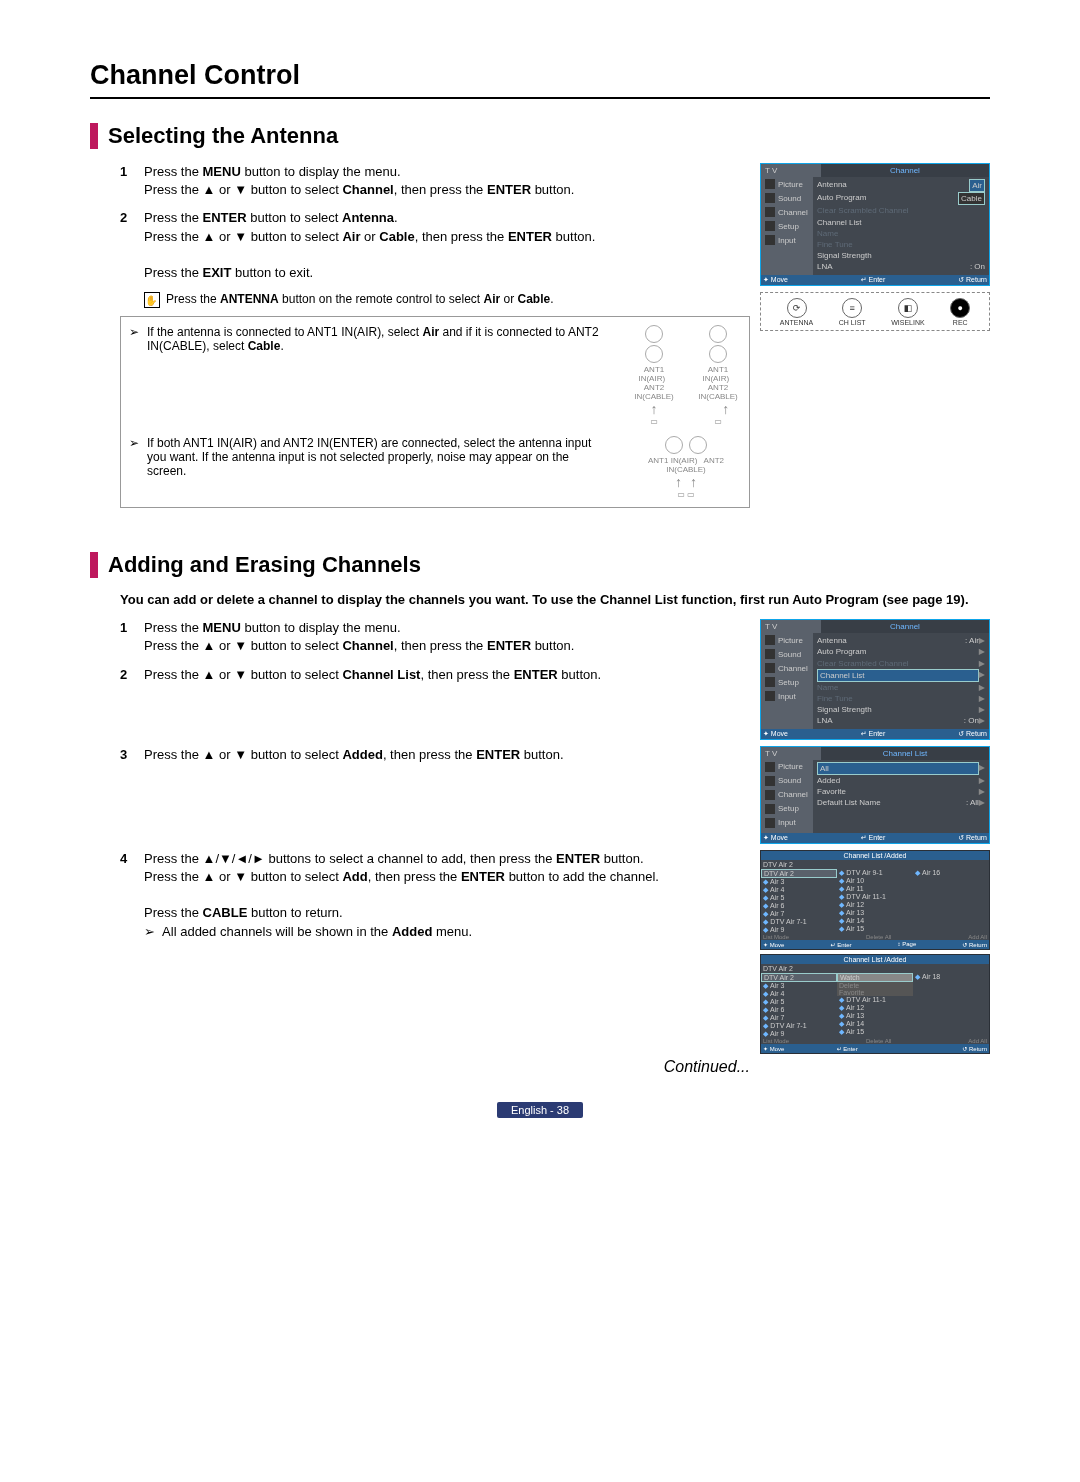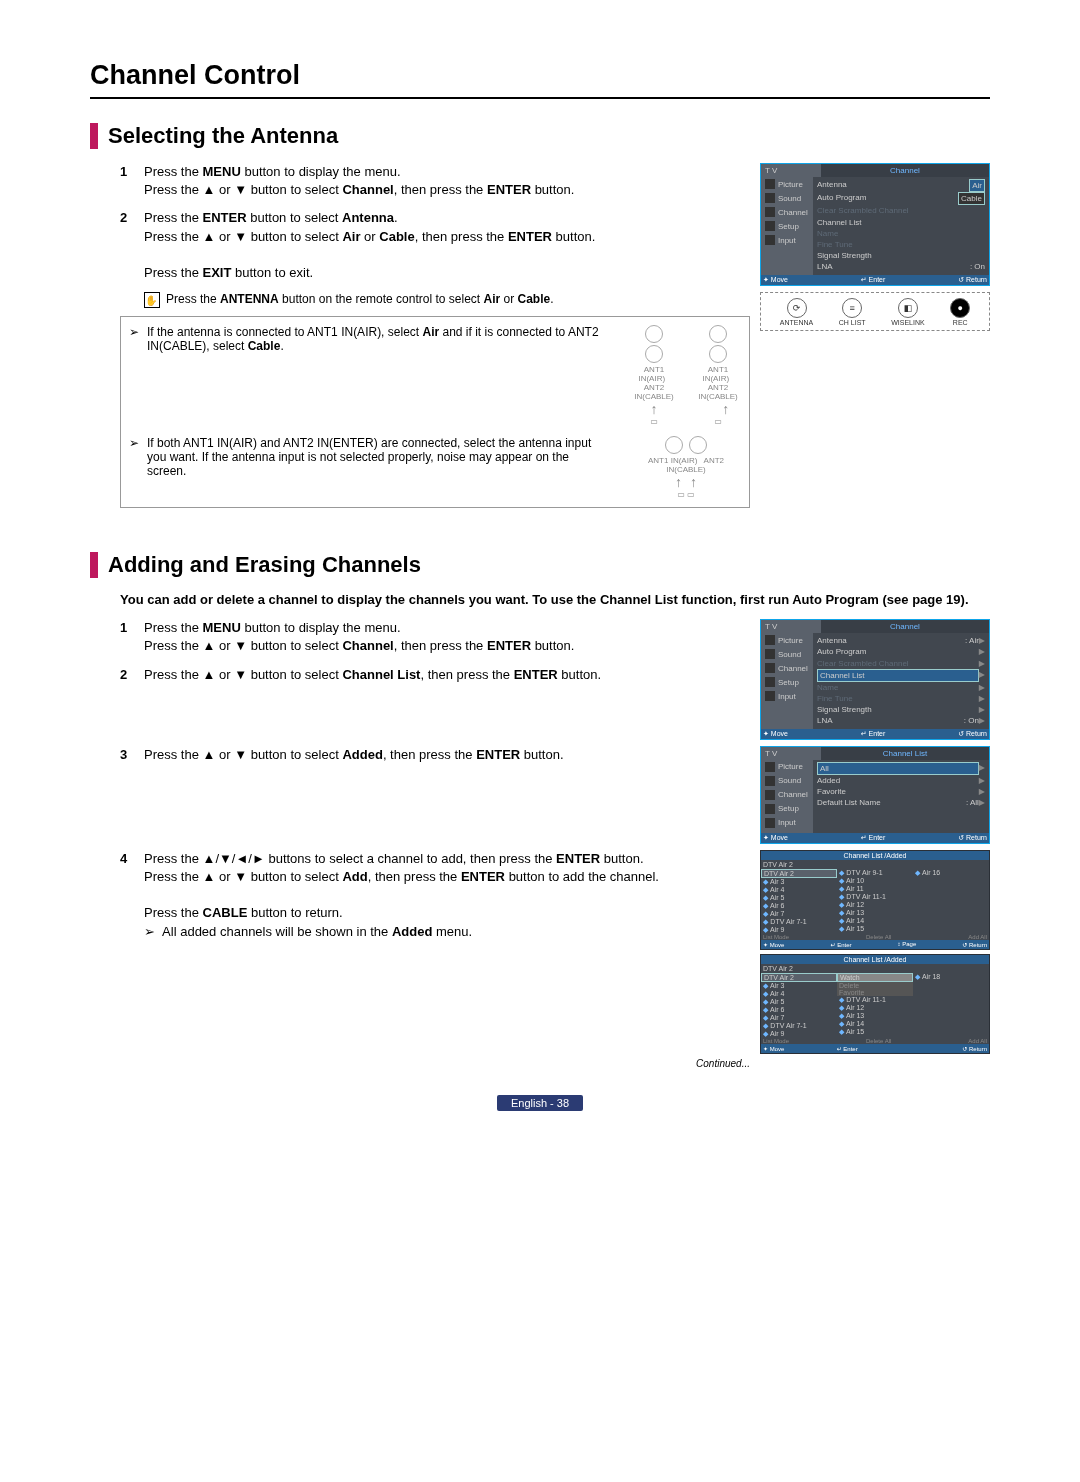--- a/index.html
+++ b/index.html
@@ -86,21 +86,21 @@
     background:#41474f; color:#ccc; font-size:7px; margin-bottom:4px; border:1px solid #2a2f36;
   }
   .chan-list .titlebar { background:#2a5f8f; color:#fff; text-align:center; padding:1px; }
   .chan-list .grid { display:grid; grid-template-columns: repeat(3, 1fr); font-size:7px; }
   .chan-list .cell { padding:0 2px; white-space:nowrap; }
   .chan-list .cell.hl { background:#5a616b; border:1px solid #9cc; }
   .chan-list .cell .dot { color:#6fb7ff; }
   .chan-list .ft { background:#2a5f8f; color:#fff; display:flex; justify-content:space-between; padding:1px 2px; font-size:6px;}
   .chan-list .ft span { white-space:nowrap; }
   .chan-list .sub { color:#888; font-size:6px; padding:0 2px; display:flex; justify-content:space-between;}
-  .continued { font-style: italic; font-size: 10px; text-align: right; margin-right: 240px; }
+  .continued { font-style: italic; font-size: 16px; text-align: right; margin-right: 240px; }
   .page-foot { text-align:center; margin-top: 24px; }
   .page-foot span { background:#2b3b73; color:#fff; font-size:11px; padding:2px 14px; border-radius:2px; }
   b { font-weight: bold; color:#000; }
 </style>
 </head>
 <body>
 
 <div class="page">
   <div class="title">Channel Control</div>
 

